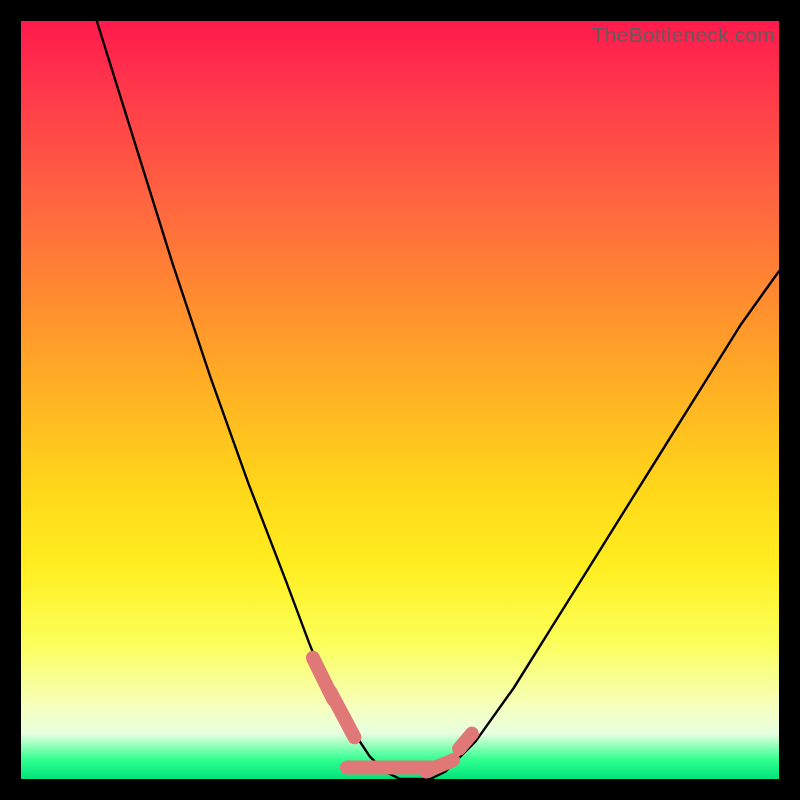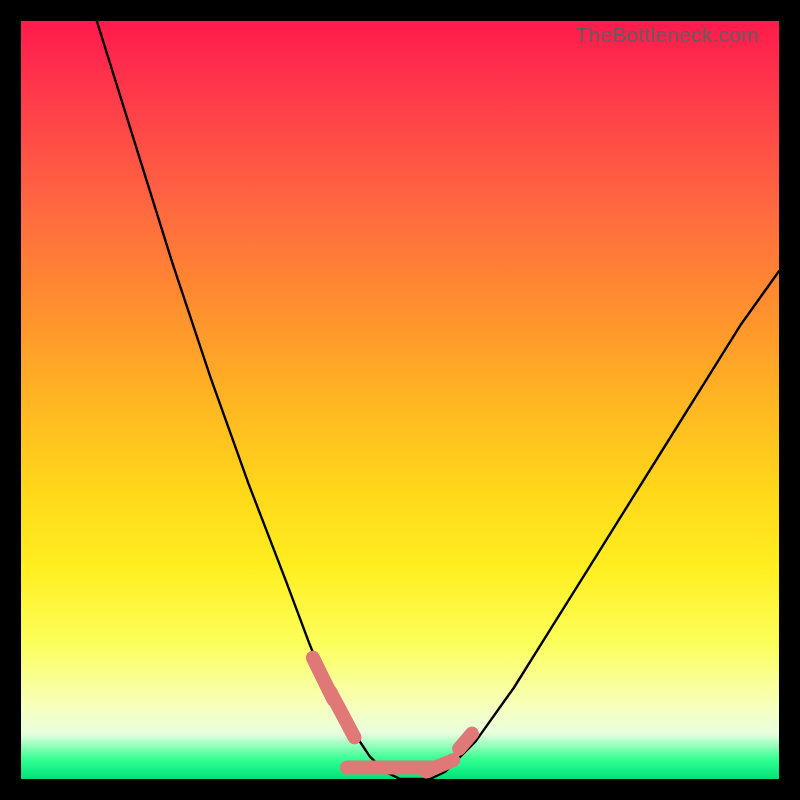--- a/index.html
+++ b/index.html
@@ -38,21 +38,21 @@
       #fbff5a 82%,
       #f7ffb8 90%,
       #e8ffe0 94%,
       #30ff90 97.5%,
       #00e27a 100%
     );
   }
   .watermark {
     position: absolute;
     top: 2px;
-    right: 20px;
+    right: 4px;
     color: #5e5e5e;
     font-size: 21px;
     font-weight: 400;
     letter-spacing: 0.2px;
     user-select: none;
   }
   svg.curves {
     position: absolute;
     left: 0;
     top: 0;

